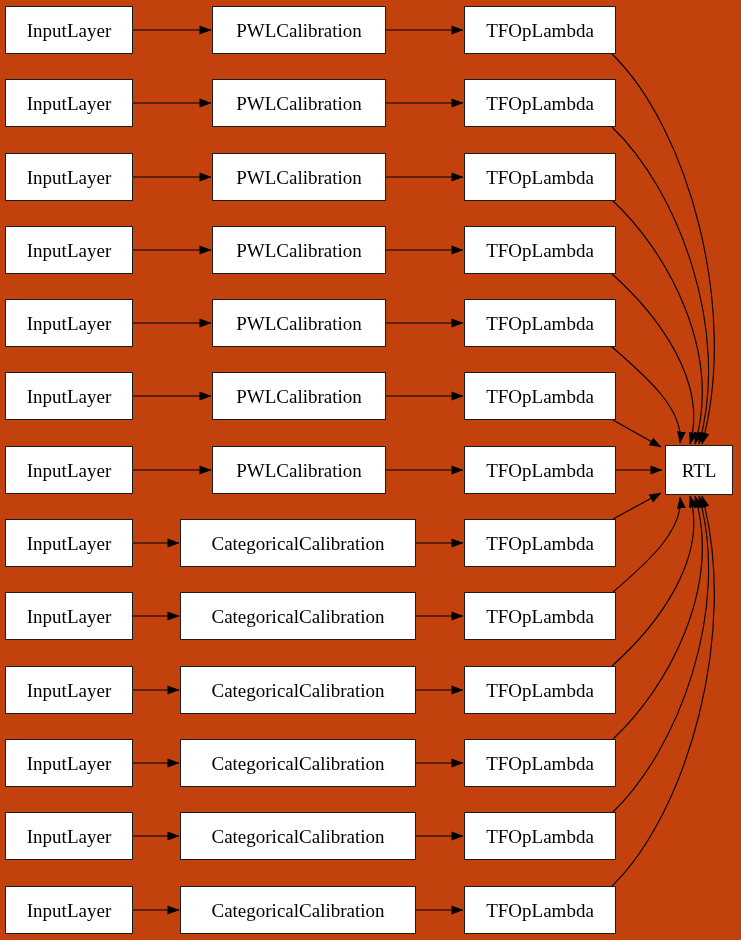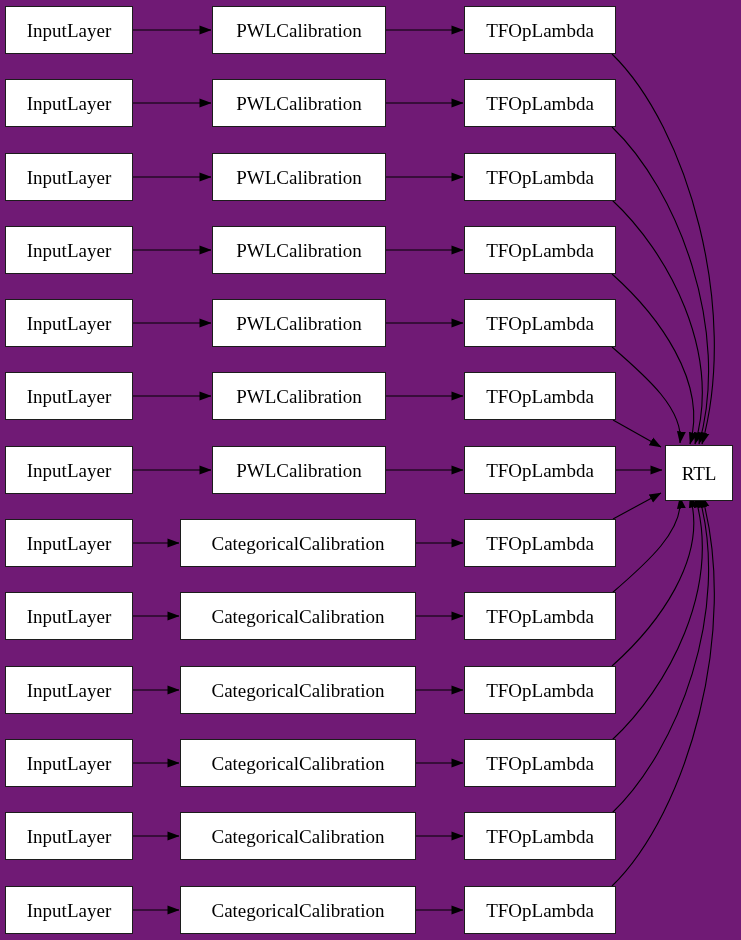--- a/index.html
+++ b/index.html
@@ -1,19 +1,19 @@
 <!DOCTYPE html>
 <html><head>
 <meta charset="utf-8">
 <style>
   html,body{margin:0;padding:0;background:#ffffff;}
   .stage{
     position:relative;
     width:741px;height:940px;
-    background:#701a75;
+    background:#c2410c;
     font-family:"Liberation Serif","DejaVu Serif",serif;
     overflow:hidden;
   }
   svg.edges{position:absolute;left:0;top:0;width:741px;height:940px;}
   path.edge{fill:none;stroke:#000000;stroke-width:1.1px;}
   .node{
     position:absolute;
     box-sizing:border-box;
     border:1px solid #1c1c1c;
     background:#ffffff;
@@ -107,14 +107,14 @@
     <div class="node" style="left: 464px; top: 226px; width: 152px; height: 48px;">TFOpLambda</div>
     <div class="node" style="left: 464px; top: 299px; width: 152px; height: 48px;">TFOpLambda</div>
     <div class="node" style="left: 464px; top: 372px; width: 152px; height: 48px;">TFOpLambda</div>
     <div class="node" style="left: 464px; top: 446px; width: 152px; height: 48px;">TFOpLambda</div>
     <div class="node" style="left: 464px; top: 519px; width: 152px; height: 48px;">TFOpLambda</div>
     <div class="node" style="left: 464px; top: 592px; width: 152px; height: 48px;">TFOpLambda</div>
     <div class="node" style="left: 464px; top: 666px; width: 152px; height: 48px;">TFOpLambda</div>
     <div class="node" style="left: 464px; top: 739px; width: 152px; height: 48px;">TFOpLambda</div>
     <div class="node" style="left: 464px; top: 812px; width: 152px; height: 48px;">TFOpLambda</div>
     <div class="node" style="left: 464px; top: 886px; width: 152px; height: 48px;">TFOpLambda</div>
-    <div class="node" style="left: 665px; top: 445px; width: 68px; height: 56px;">RTL</div>
+    <div class="node" style="left: 665px; top: 445px; width: 68px; height: 50px;">RTL</div>
   </div>
 
 </body></html>

